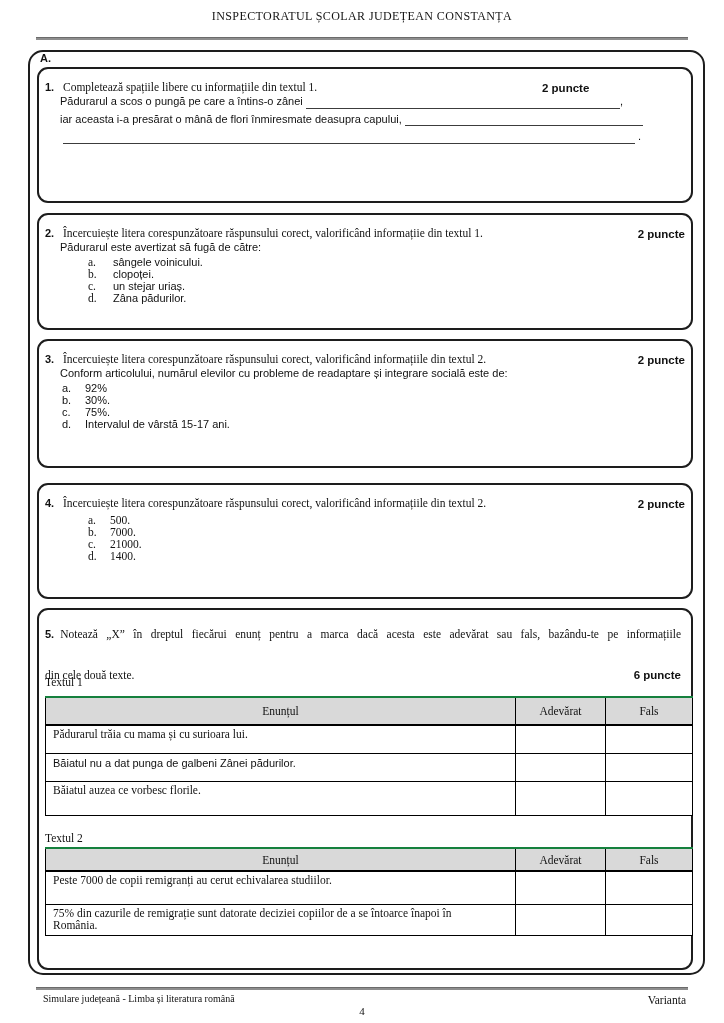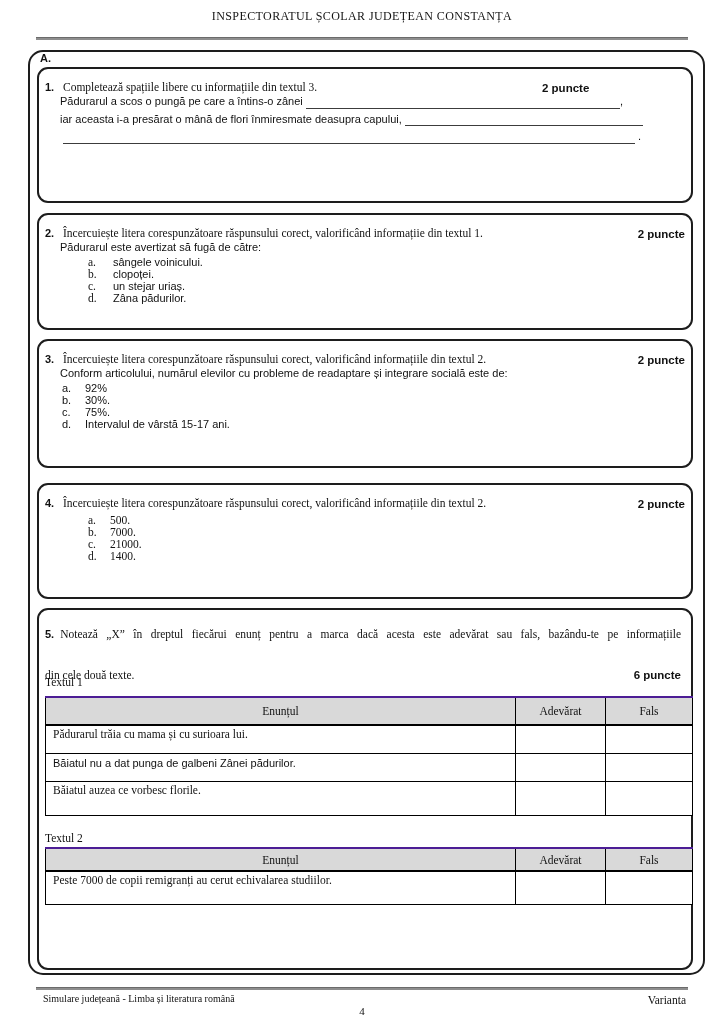--- a/index.html
+++ b/index.html
@@ -56,21 +56,21 @@
     text-align:justify;text-align-last:justify;}
   .q5p1 .qnum5{font:bold 11px "Liberation Sans",sans-serif;margin-right:6px;}
   .q5p2{display:flex;justify-content:space-between;line-height:21px;
     font:11.5px "Liberation Serif",serif;margin-right:2px;margin-top:24px;}
   .q5p2 .points5{font:bold 11.5px "Liberation Sans",sans-serif;}
 
   .tcap{position:absolute;left:6px;font:11.5px "Liberation Serif",serif;}
   .ttable{position:absolute;left:6px;border-collapse:collapse;table-layout:fixed;width:647px;background:#fff;}
   .ttable td,.ttable th{border:1px solid #000;box-sizing:border-box;}
   .ttable th{background:#d9d9d9;font:11.5px "Liberation Serif",serif;font-weight:normal;
-    border-top:2px solid #4c1d95;border-bottom:2px solid #000;text-align:center;vertical-align:middle;}
+    border-top:2px solid #15803d;border-bottom:2px solid #000;text-align:center;vertical-align:middle;}
   .statement{font:11.5px "Liberation Serif",serif;vertical-align:top;padding:2px 6px 0 7px;}
   .statement.sans{font:11px "Liberation Sans",sans-serif;padding-top:3px;}
   .statement.tight{padding-right:24px;}
   .answer{vertical-align:top;}
   #tcap1{top:66px;} #table1{top:86px;}
   #tcap2{top:222px;} #table2{top:237px;}
 
   .footer-left{position:absolute;left:43px;top:993px;font:10px "Liberation Serif",serif;}
   .footer-right{position:absolute;right:38px;top:994px;font:11.5px "Liberation Serif",serif;}
   .page-num{position:absolute;left:0;top:1005px;width:100%;text-align:center;font:11px "Liberation Serif",serif;}
@@ -83,21 +83,21 @@
   <div class="header-title">INSPECTORATUL ȘCOLAR JUDEȚEAN CONSTANȚA</div>
   <div class="rule rule-top"></div>
 
   <div class="outer-box"></div>
   <div class="label-a">A.</div>
 
   <div class="qbox" id="box1">
     <div class="qcontent">
       <div class="stemrow">
         <span class="qnum">1.</span>
-        <span class="stem">Completează spațiile libere cu informațiile din textul 3.</span>
+        <span class="stem">Completează spațiile libere cu informațiile din textul 1.</span>
       </div>
       <span class="points">2 puncte</span>
       <div class="fillrow mr1">
         <span class="pre">Pădurarul a scos o pungă pe care a întins-o zânei </span>
         <span class="blank"></span>
         <span class="post">,</span>
       </div>
       <div class="fillrow mr2">
         <span class="pre">iar aceasta i-a presărat o mână de flori înmiresmate deasupra capului, </span>
         <span class="blank"></span>
@@ -249,20 +249,25 @@
           <tr style="height:23px">
         <th>Enunțul</th>
         <th>Adevărat</th>
         <th>Fals</th>
       </tr>
       <tr style="height:33px">
         <td class="statement">Peste 7000 de copii remigranți au cerut echivalarea studiilor.</td>
         <td class="answer"></td>
         <td class="answer"></td>
       </tr>
+      <tr style="height:31px">
+        <td class="statement tight">75% din cazurile de remigrație sunt datorate deciziei copiilor de a se întoarce înapoi în România.</td>
+        <td class="answer"></td>
+        <td class="answer"></td>
+      </tr>
     </tbody>
       </table>
   </div>
 
   <div class="rule rule-bottom"></div>
   <div class="footer-left">Simulare județeană - Limba și literatura română</div>
   <div class="footer-right">Varianta</div>
   <div class="page-num">4</div>
 
 </div>

